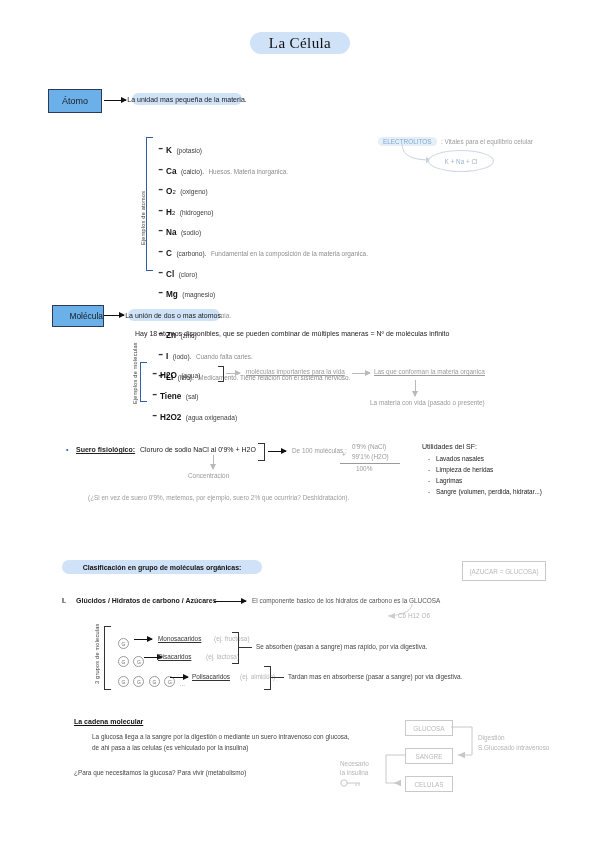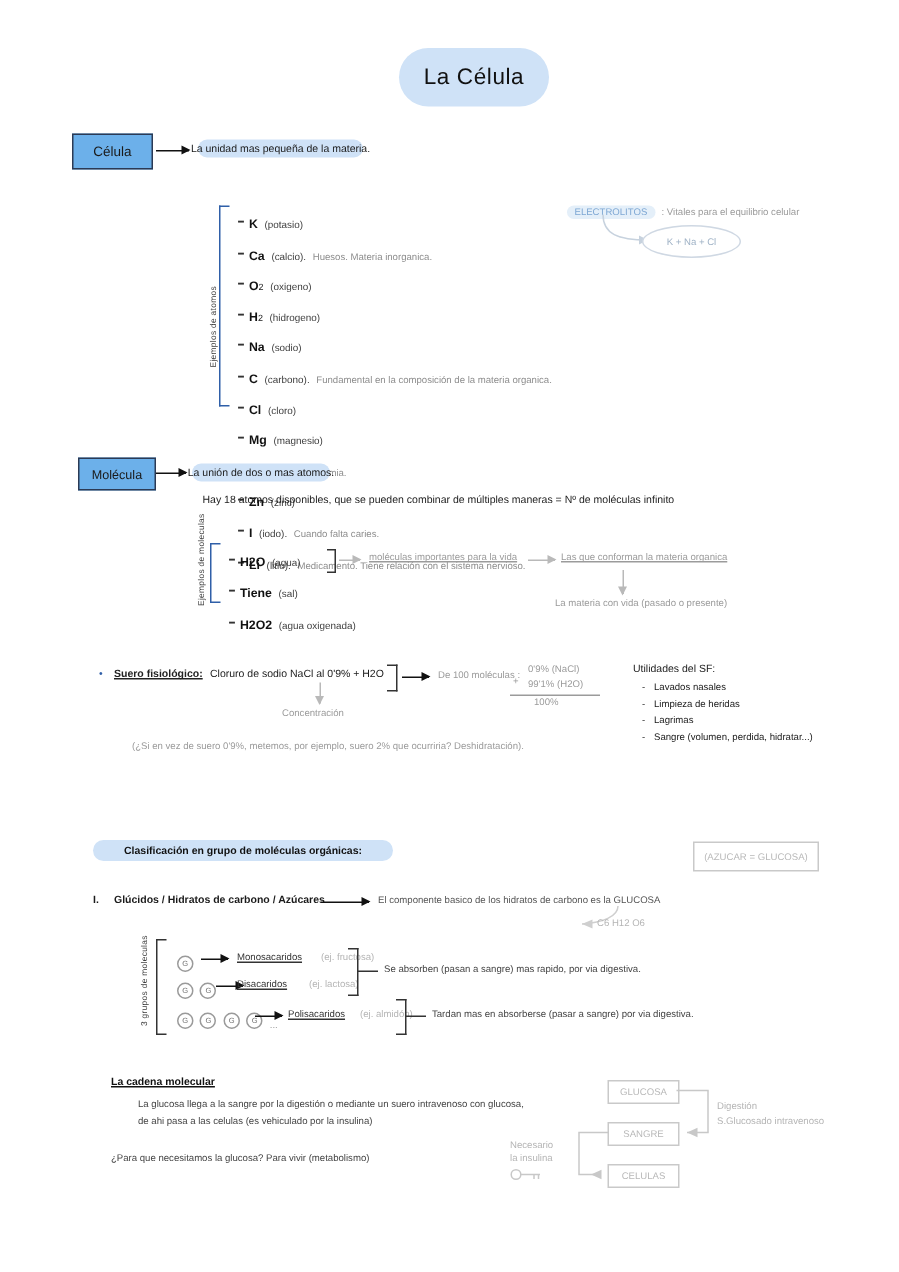--- a/index.html
+++ b/index.html
@@ -83,26 +83,26 @@
     width:9px;height:9px;border-radius:50%;border:1px solid #9a9a9a;
     font-size:5px;color:#6e6e6e;vertical-align:middle;
   }
   .frac-line{border-top:1px solid #9b9b9b;}
 </style>
 </head>
 <body>
 
 <div class="page">
 
-  <div class="abs pill ttl" style="left:266px;top:32px;width:100px;height:39px;">
+  <div class="abs pill ttl" style="left:250px;top:32px;width:100px;height:22px;font-family:Liberation Serif, serif;">
     <span>La Célula</span>
   </div>
 
   <div class="abs bluebox" style="left:48px;top:89px;width:52px;height:22px;font-size:9px;">
-    <span>Célula</span>
+    <span>Átomo</span>
   </div>
   <div class="arrow-h" style="left:104px;top:100px;width:22px;"></div>
   <div class="abs pill t11" style="left:132px;top:93px;width:110px;height:12px;">
     <span>La unidad mas pequeña de la materia.</span>
   </div>
 
   <div class="vlabel" style="left:140px;top:245px;">
     <span>Ejemplos de atomos</span>
   </div>
   <div class="brk" style="left:146px;top:137px;width:6px;height:132px;"></div>
@@ -177,21 +177,21 @@
     <span class="t10 grey">: Vitales para el equilibrio celular</span>
   </div>
   <svg class="abs" style="left:398px;top:142px;" width="50" height="24" viewBox="0 0 50 24">
     <path d="M4 1 C4 14, 14 18, 34 18" stroke="#c7d2de" fill="none" stroke-width="1"></path>
     <path d="M34 18 l-6 -3 l0 6 z" fill="#c7d2de"></path>
   </svg>
   <div class="oval" style="left:428px;top:150px;width:64px;height:20px;">
     <span>K + Na + Cl</span>
   </div>
 
-  <div class="abs bluebox" style="left:52px;top:305px;width:50px;height:20px;font-size:8.4px;">
+  <div class="abs bluebox" style="left:52px;top:305px;width:50px;height:20px;font-size:8.4px;justify-content:flex-end;">
     <span>Molécula</span>
   </div>
   <div class="arrow-h" style="left:104px;top:315px;width:20px;"></div>
   <div class="abs pill t11" style="left:128px;top:309px;width:92px;height:12px;">
     <span>La unión de dos o mas atomos.</span>
   </div>
   <div class="abs t11 dk" style="left:135px;top:330px;">
     <span>Hay 18 atomos disponibles, que se pueden combinar de múltiples maneras = Nº de moléculas infinito</span>
   </div>
 

